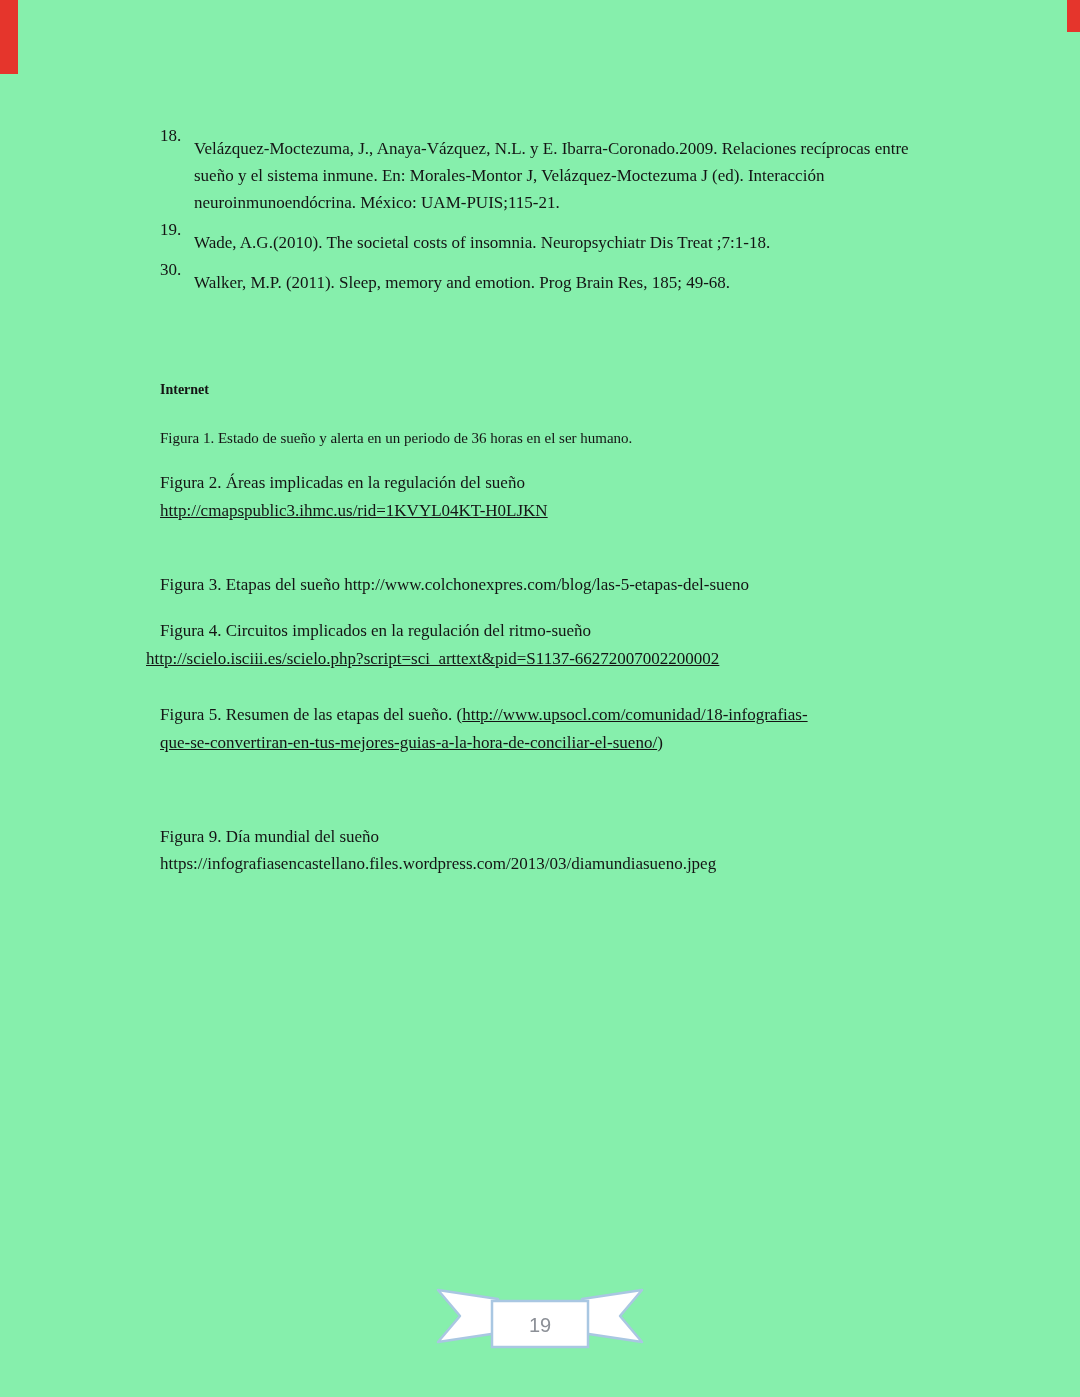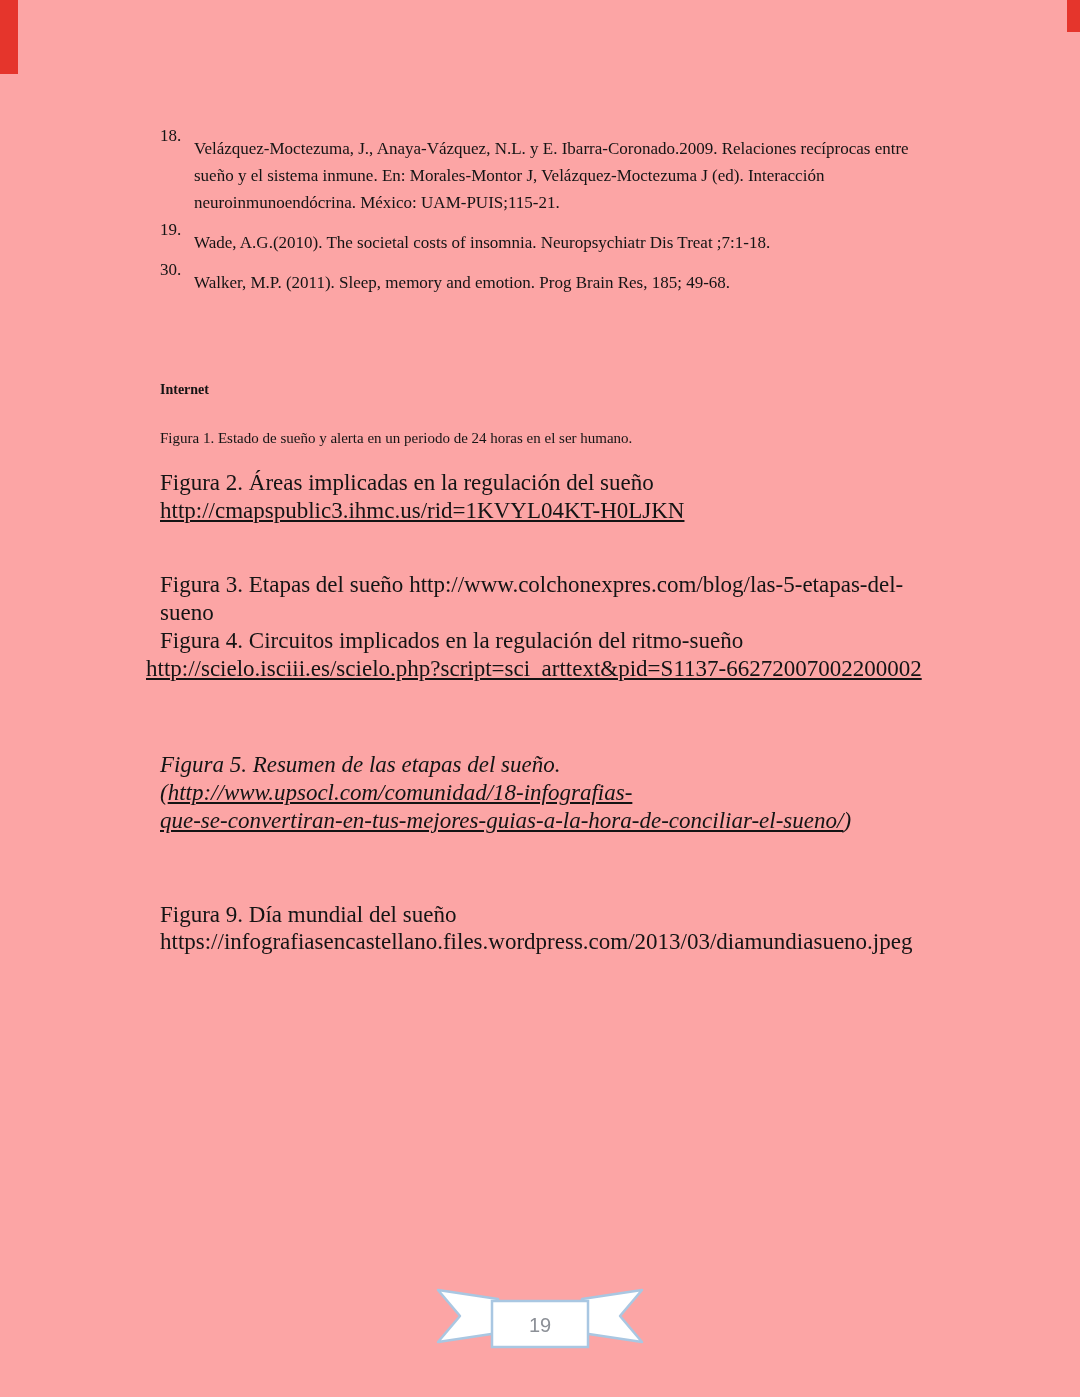--- a/index.html
+++ b/index.html
@@ -1,20 +1,20 @@
 <!DOCTYPE html>
 <html><head>
 <meta charset="utf-8">
 <style>
   html, body { margin: 0; padding: 0; background: #ffffff; }
   .page {
     position: relative;
     width: 1080px;
     height: 1397px;
-    background: #fca5a5;
+    background: #86efac;
     overflow: hidden;
     font-family: "Liberation Serif", serif;
     color: #141414;
   }
   .edge-red {
     position: absolute;
     background: #e5352c;
   }
   .edge-red.left { left: 0; top: 0; width: 18px; height: 74px; }
   .edge-red.right { right: 0; top: 0; width: 13px; height: 32px; }
@@ -32,27 +32,27 @@
   .ref-text { flex: 1; text-align: left; margin-top: 13px; }
 
   
   .internet-heading {
     margin-top: 80px;
     font-size: 14px;
     font-weight: bold;
     line-height: 27px;
   }
 
-  .fig { line-height: 28px; font-size: 23px; }
+  .fig { line-height: 28px; font-size: 17px; }
   .fig-1 { margin-top: 22px; font-size: 15px; line-height: 26px; }
   .fig-2 { margin-top: 18px; }
   .fig-3 { margin-top: 46px; }
-  .fig-4 { }
+  .fig-4 { margin-top: 18px; }
   .fig-4 .fig-url { display: block; margin-left: -14px; }
-  .fig-5 { margin-top: 68px; font-style: italic; }
+  .fig-5 { margin-top: 28px; }
   .fig-6 { margin-top: 66px; line-height: 27px; }
 
   .fig-caption { display: block; }
   .fig-url { display: block; color: #141414; }
   .fig-inline { display: inline; }
   .link-underline { text-decoration: underline; }
 
   
   .ribbon-wrap {
     position: absolute;
@@ -89,21 +89,21 @@
       </div>
       <div class="ref-item">
         <span class="ref-num">30.</span>
         <span class="ref-text">Walker, M.P. (2011). Sleep, memory and emotion. Prog Brain Res, 185; 49-68.</span>
       </div>
     </div>
 
     <div class="internet-heading">Internet</div>
 
     <div class="fig fig-1">
-      <span class="fig-caption">Figura 1.  Estado de sueño y alerta en un periodo de 24 horas en el ser humano.</span>
+      <span class="fig-caption">Figura 1.  Estado de sueño y alerta en un periodo de 36 horas en el ser humano.</span>
     </div>
 
     <div class="fig fig-2">
       <span class="fig-caption">Figura 2. Áreas implicadas en la regulación del sueño</span>
       <span class="fig-url link-underline">http://cmapspublic3.ihmc.us/rid=1KVYL04KT-H0LJKN</span>
     </div>
 
     <div class="fig fig-3">
       <span class="fig-inline">Figura 3. Etapas del sueño</span>
       <span class="fig-inline"> </span>

